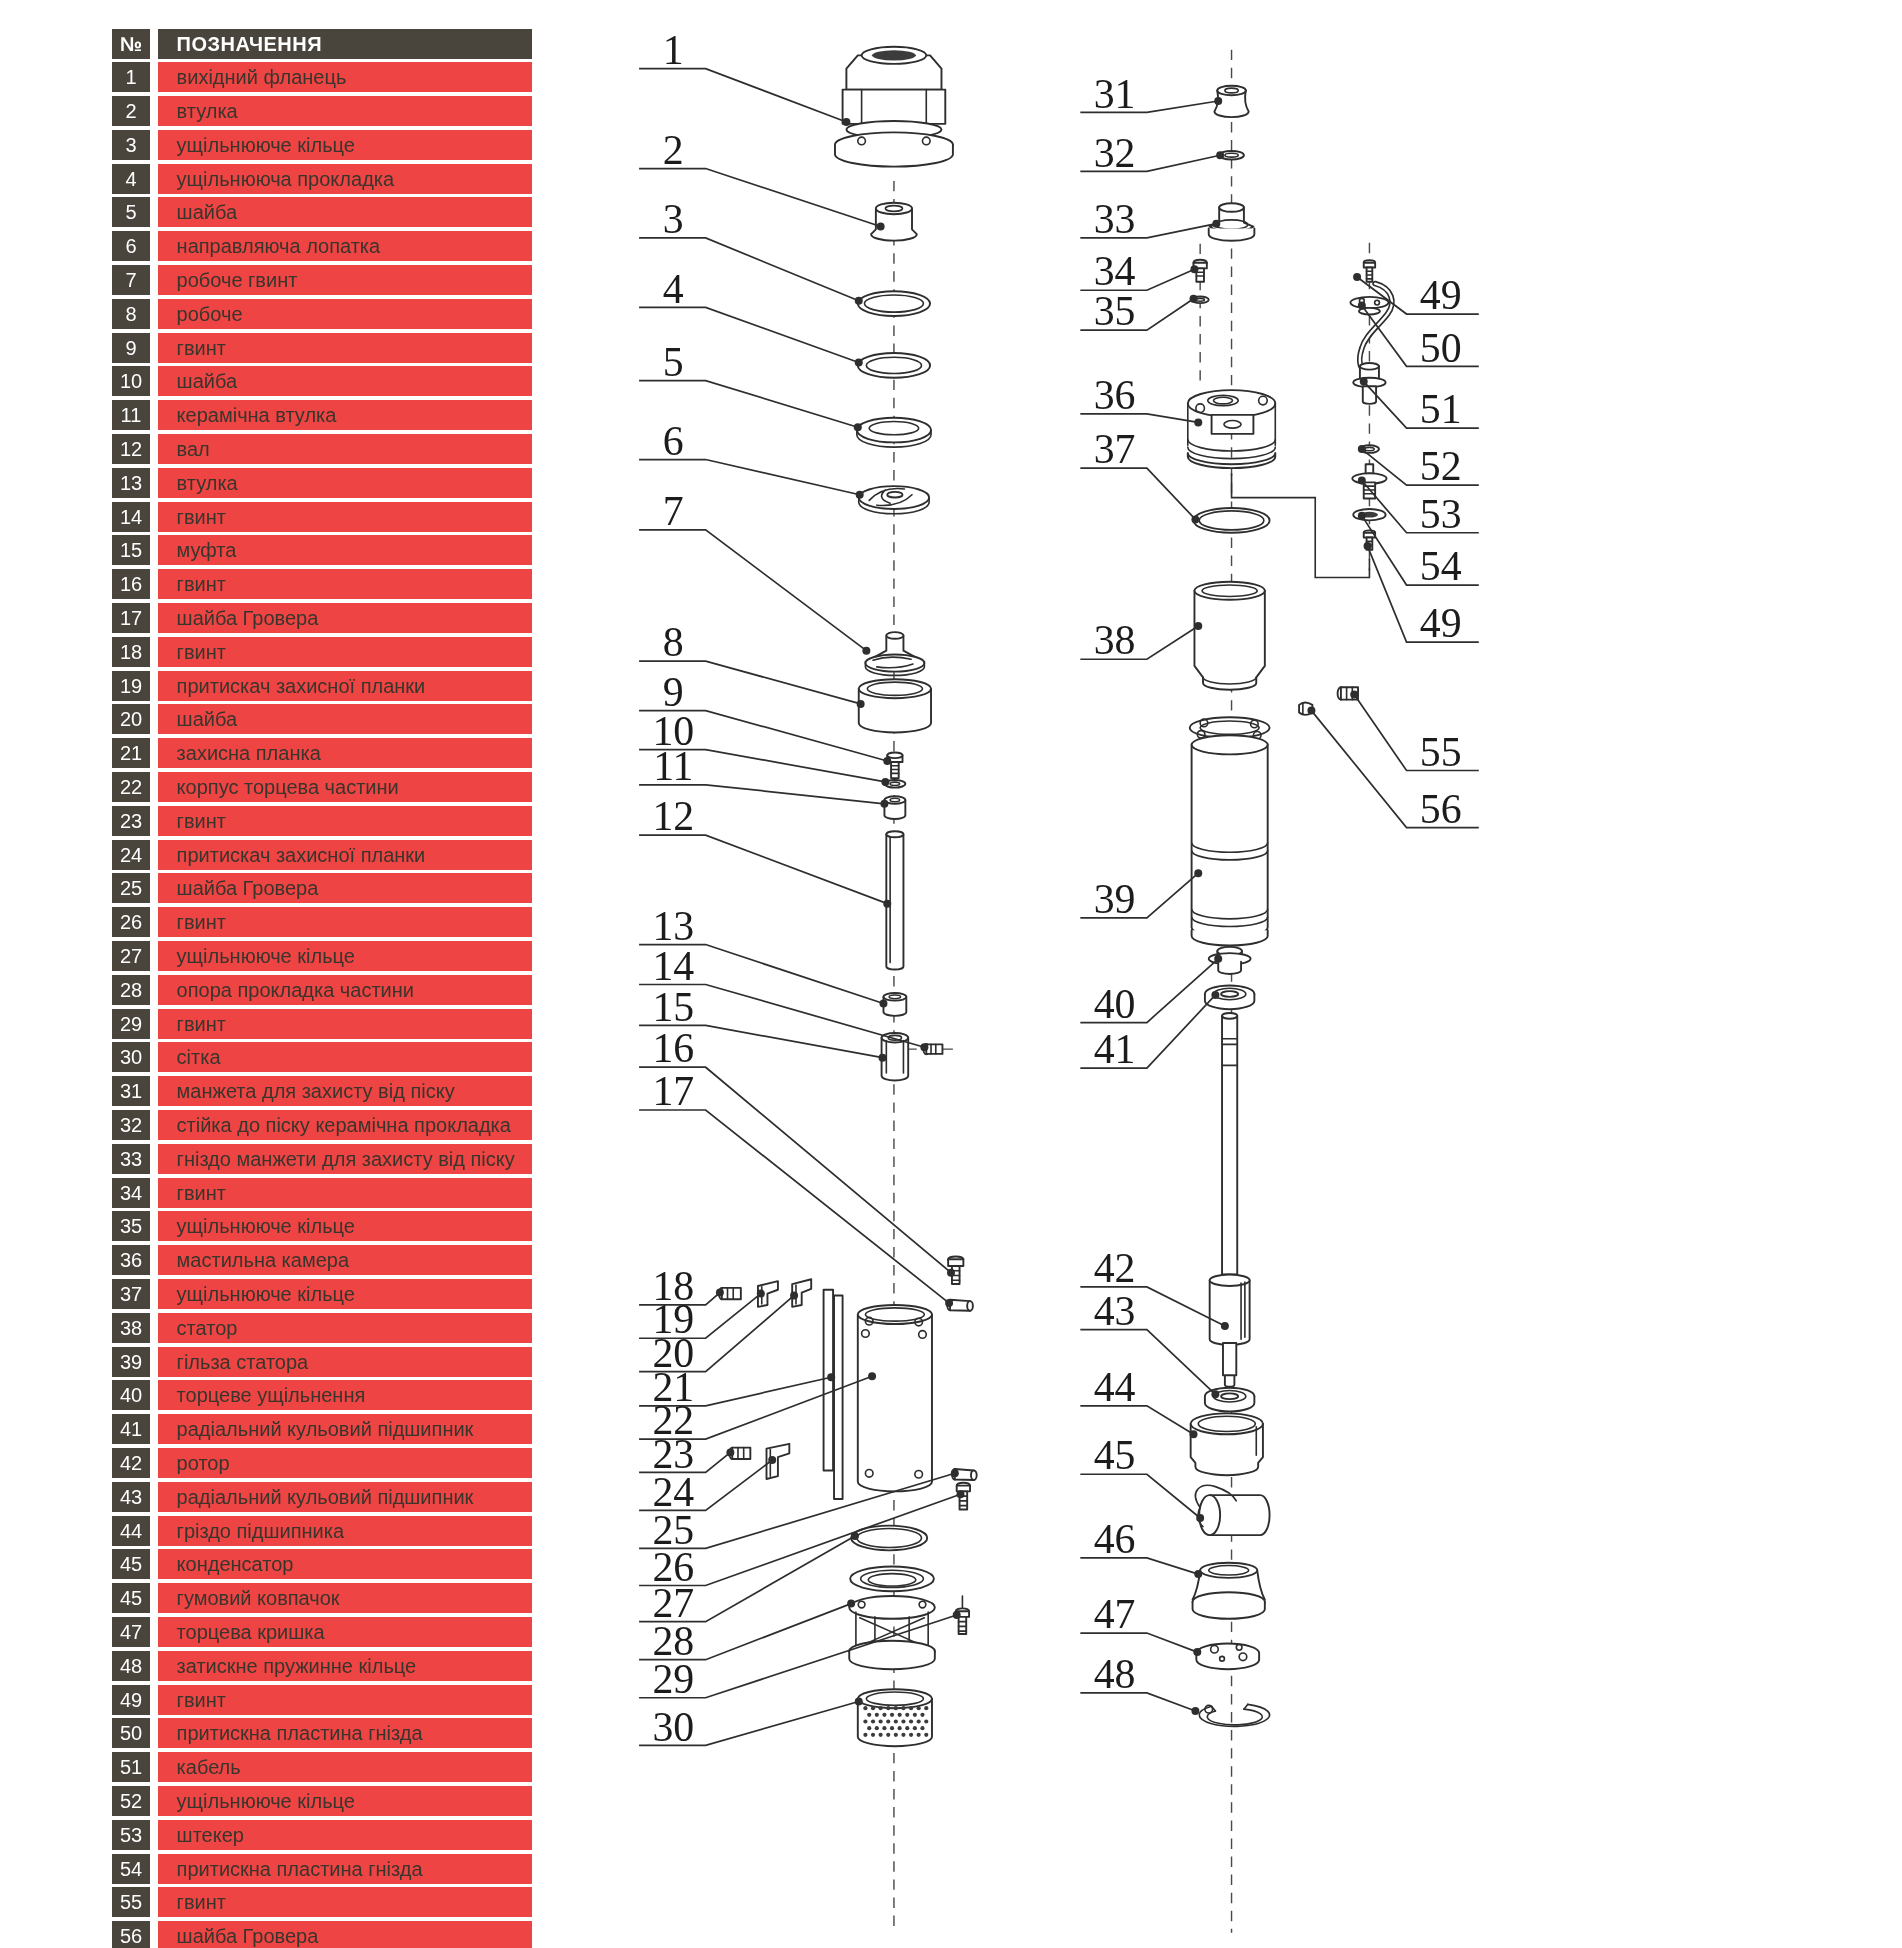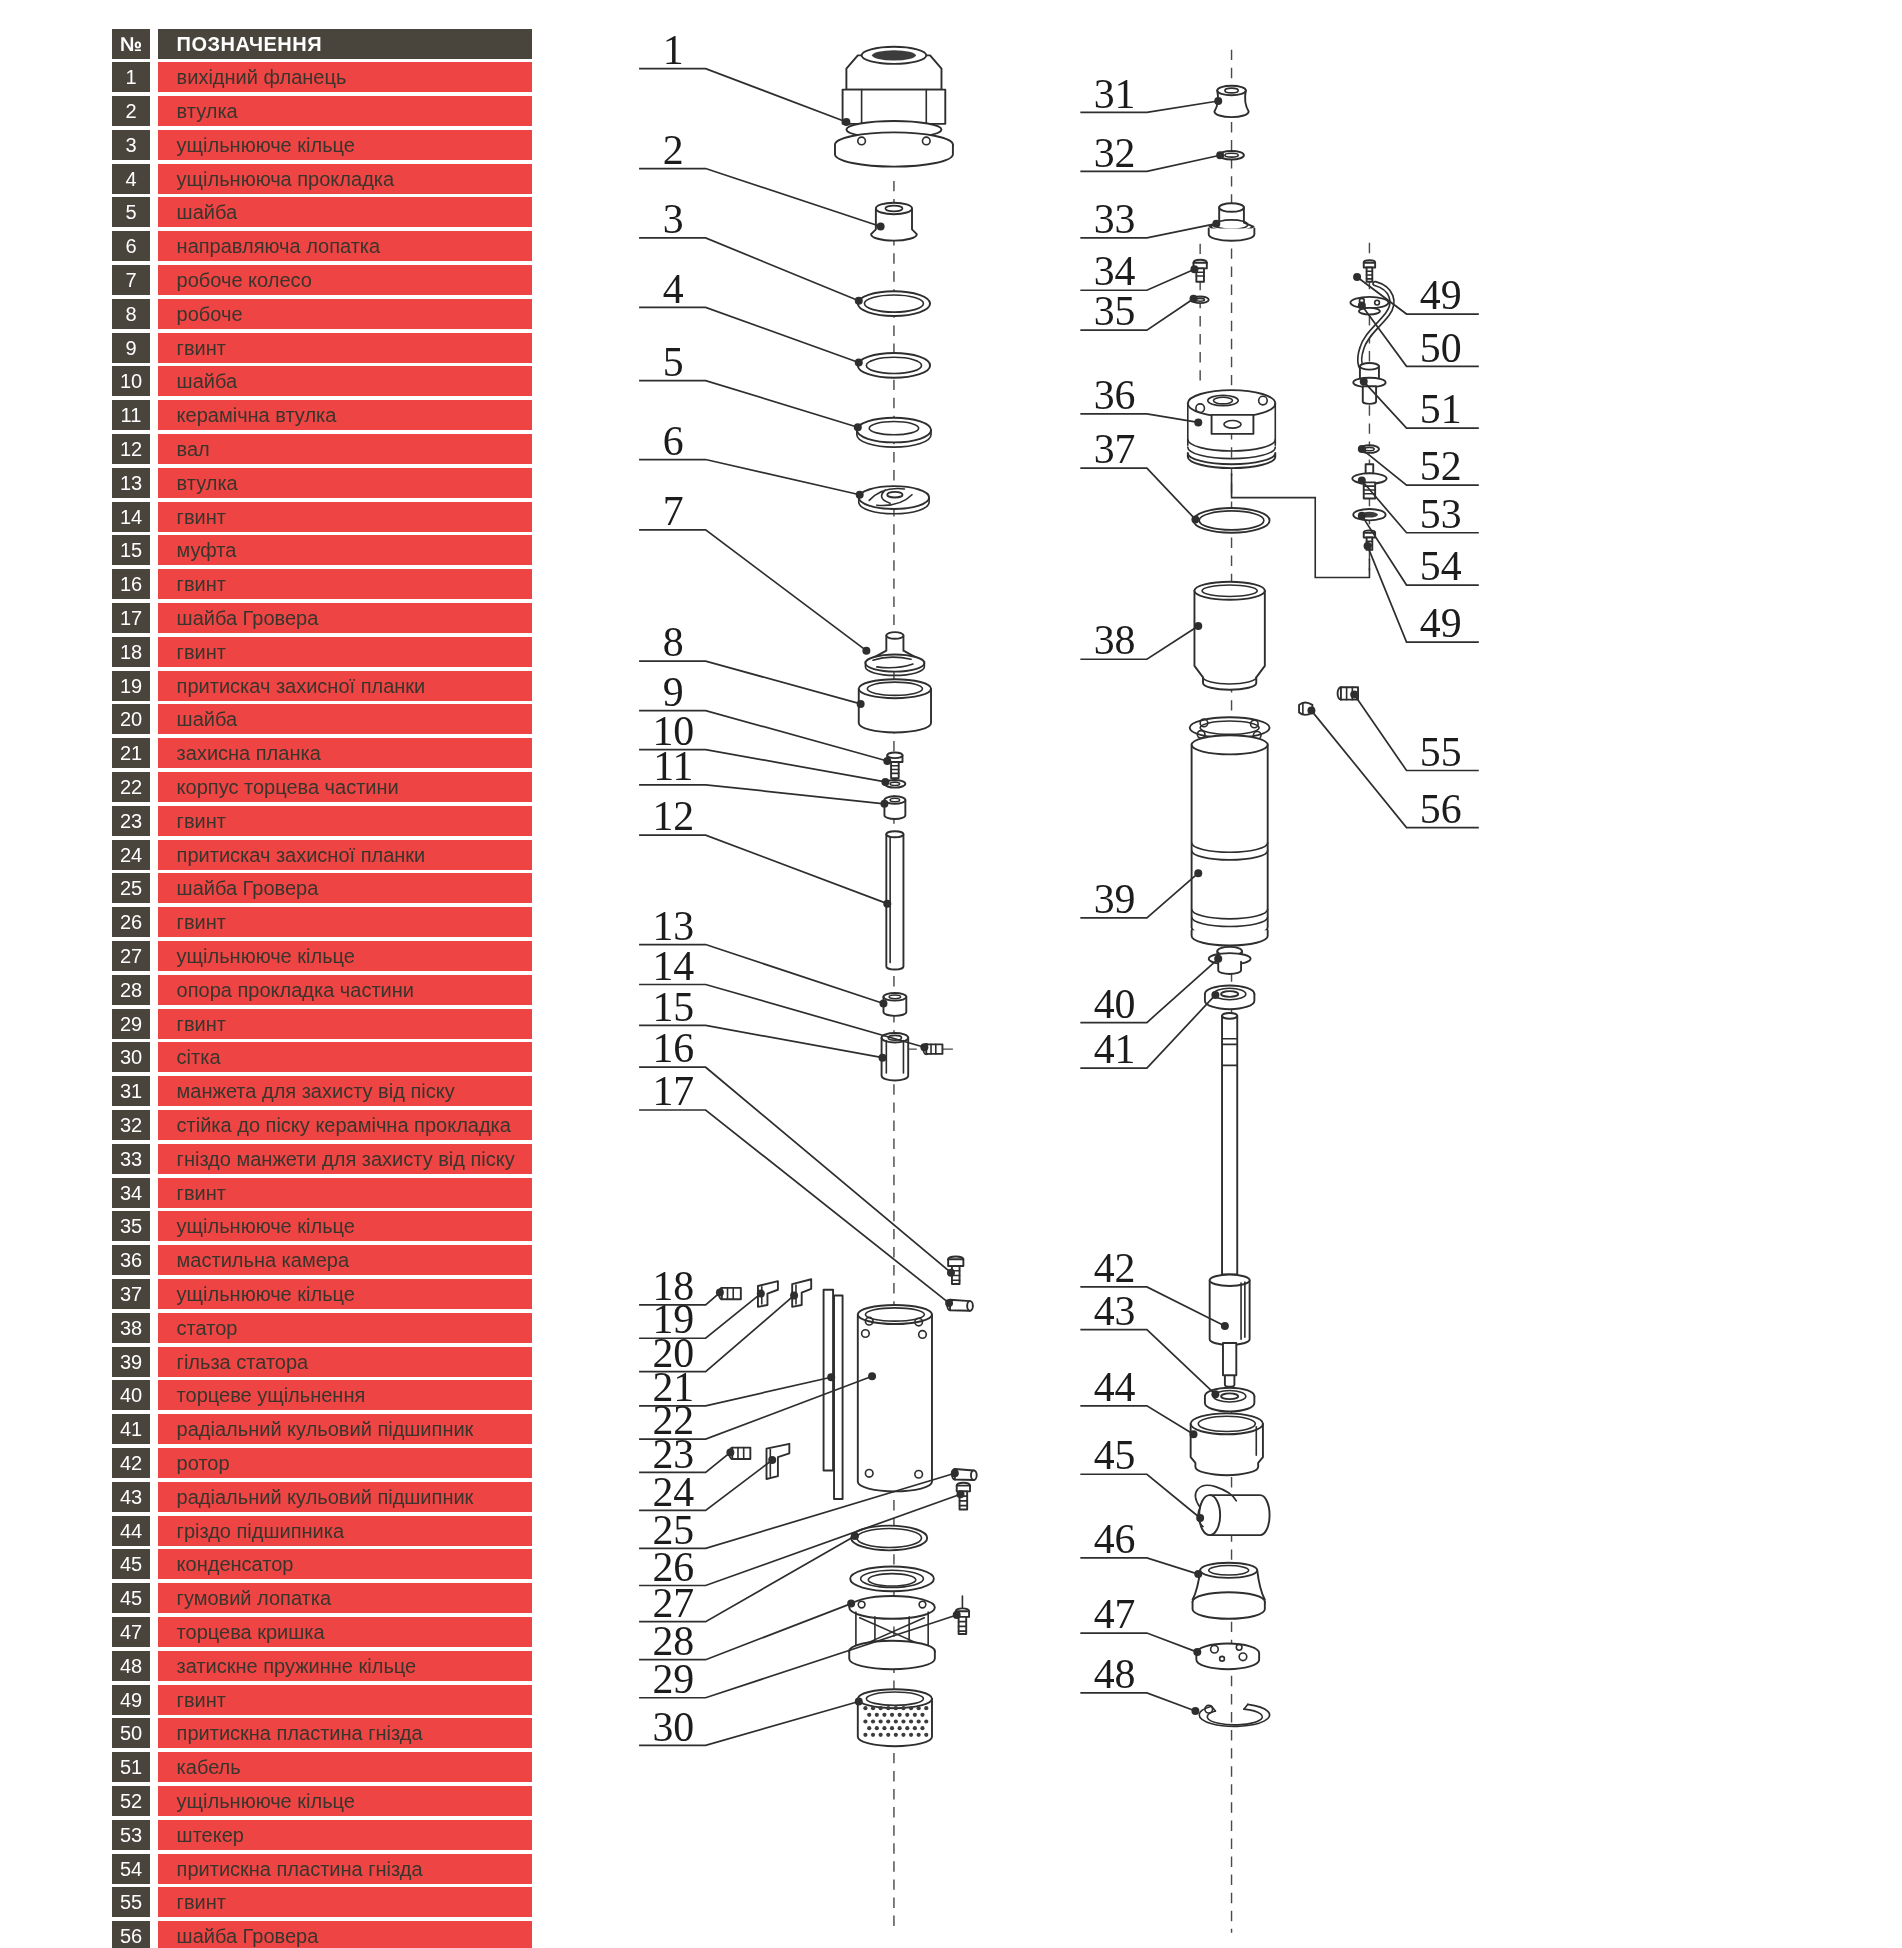--- a/index.html
+++ b/index.html
@@ -55,21 +55,21 @@
         <div class="trow">
           <div class="cell-num">5</div>
           <div class="cell-name">шайба</div>
         </div>
         <div class="trow">
           <div class="cell-num">6</div>
           <div class="cell-name">направляюча лопатка</div>
         </div>
         <div class="trow">
           <div class="cell-num">7</div>
-          <div class="cell-name">робоче колесо</div>
+          <div class="cell-name">робоче гвинт</div>
         </div>
         <div class="trow">
           <div class="cell-num">8</div>
           <div class="cell-name">робоче</div>
         </div>
         <div class="trow">
           <div class="cell-num">9</div>
           <div class="cell-name">гвинт</div>
         </div>
         <div class="trow">
@@ -211,21 +211,21 @@
         <div class="trow">
           <div class="cell-num">44</div>
           <div class="cell-name">гріздо підшипника</div>
         </div>
         <div class="trow">
           <div class="cell-num">45</div>
           <div class="cell-name">конденсатор</div>
         </div>
         <div class="trow">
           <div class="cell-num">45</div>
-          <div class="cell-name">гумовий лопатка</div>
+          <div class="cell-name">гумовий ковпачок</div>
         </div>
         <div class="trow">
           <div class="cell-num">47</div>
           <div class="cell-name">торцева кришка</div>
         </div>
         <div class="trow">
           <div class="cell-num">48</div>
           <div class="cell-name">затискне пружинне кільце</div>
         </div>
         <div class="trow">

